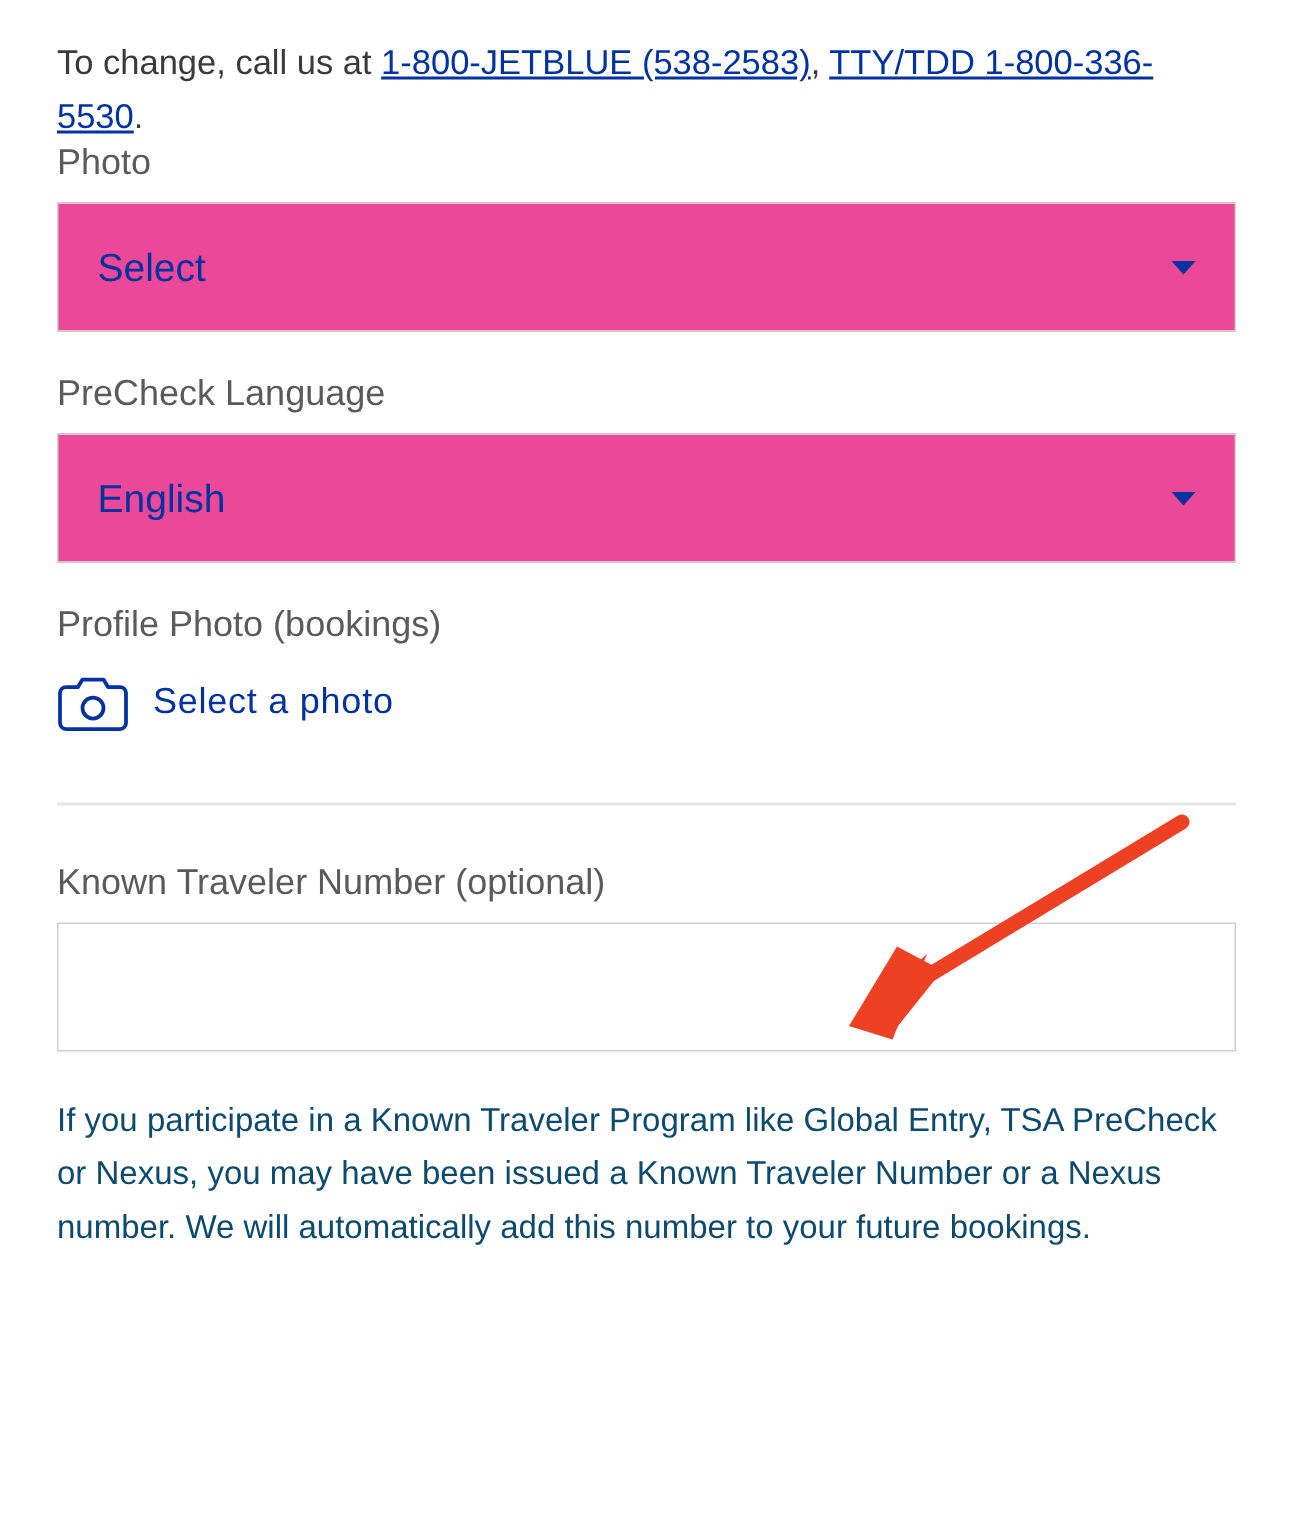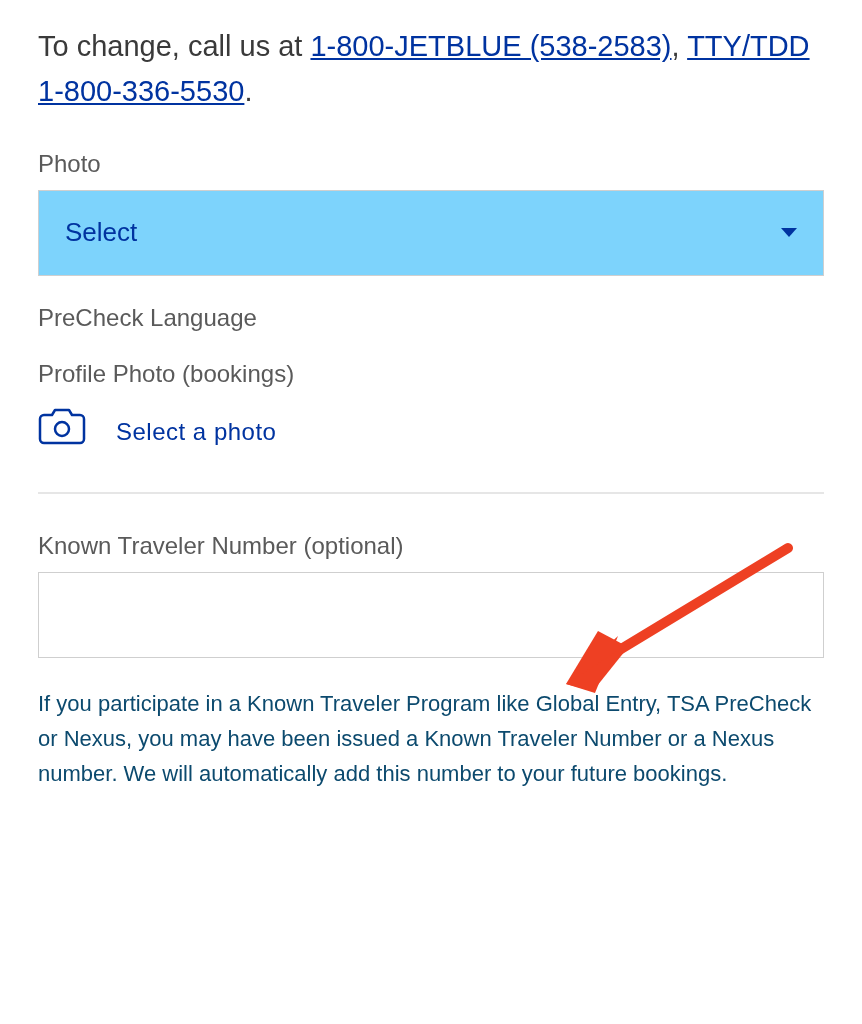--- a/index.html
+++ b/index.html
@@ -8,65 +8,64 @@
   padding: 0;
 }
 body {
   font-family: -apple-system, BlinkMacSystemFont, "Segoe UI", Helvetica, Arial, sans-serif;
   background: #ffffff;
   padding: 24px 38px 40px 38px;
   width: 862px;
   color: #3a3a3a;
 }
 .instruction-text {
-  font-size: 29px;
+  font-size: 23px;
   line-height: 1.55;
   color: #3a3a3a;
-  margin-bottom: 36px;
 }
 .link {
   color: #0033a0;
   text-decoration: underline;
 }
 .field-group {
   margin-bottom: 28px;
 }
 .field-label {
   font-size: 24px;
   color: #5a5a5a;
   margin-bottom: 12px;
   display: block;
 }
 .select-wrapper {
   position: relative;
   width: 100%;
   border: 1px solid #cfcfcf;
-  background: #7dd3fc;
+  background: #ec4899;
   height: 86px;
   display: flex;
   align-items: center;
   padding: 0 26px;
   cursor: pointer;
 }
 .select-value {
   font-size: 26px;
   color: #0033a0;
   flex: 1;
 }
 .chevron {
   width: 0;
   height: 0;
   border-left: 8px solid transparent;
   border-right: 8px solid transparent;
   border-top: 9px solid #0033a0;
 }
 .photo-row {
   display: flex;
-  align-items: flex-end;
-  gap: 30px;
+  align-items: center;
+  gap: 16px;
   margin-top: 16px;
 }
 .camera-svg {
   width: 48px;
   height: 42px;
 }
 .photo-link {
   font-size: 24px;
   color: #0033a0;
   letter-spacing: 0.5px;
@@ -108,20 +107,24 @@
   <div class="field-group">
     <label class="field-label">Photo</label>
     <div class="select-wrapper">
       <span class="select-value">Select</span>
       <span class="chevron"></span>
     </div>
   </div>
 
   <div class="field-group">
     <label class="field-label">PreCheck Language</label>
+    <div class="select-wrapper">
+      <span class="select-value">English</span>
+      <span class="chevron"></span>
+    </div>
   </div>
 
   <div class="field-group">
     <label class="field-label">Profile Photo (bookings)</label>
     <div class="photo-row">
       <svg class="camera-svg" viewBox="0 0 48 42">
         <path d="M6 11 h8 l3 -5 h14 l3 5 h8 a4 4 0 0 1 4 4 v20 a4 4 0 0 1 -4 4 h-36 a4 4 0 0 1 -4 -4 v-20 a4 4 0 0 1 4 -4 z" fill="none" stroke="#0033a0" stroke-width="2.5" stroke-linejoin="round"></path>
         <circle cx="24" cy="25" r="7" fill="none" stroke="#0033a0" stroke-width="2.5"></circle>
       </svg>
       <span class="photo-link">Select a photo</span>

